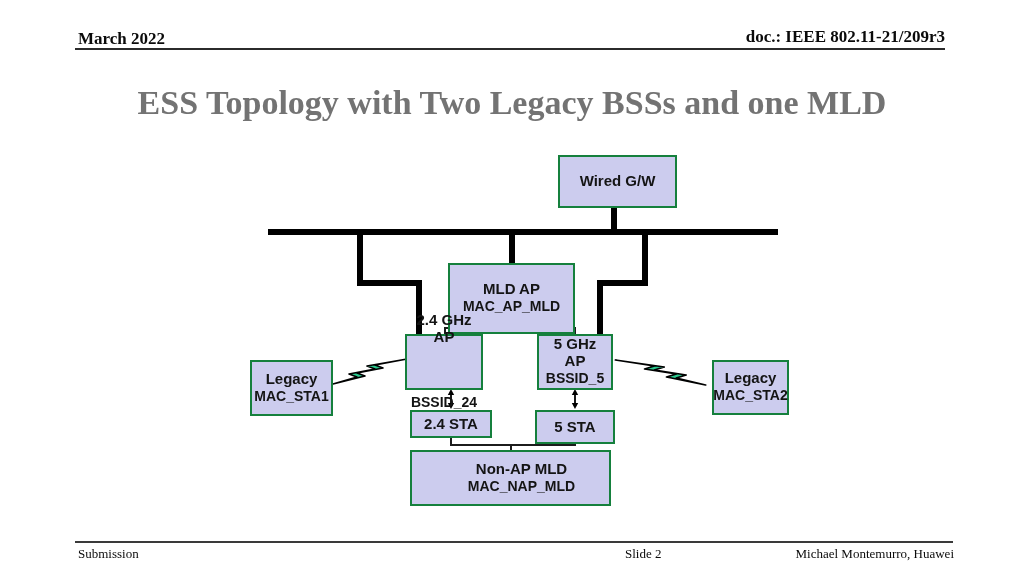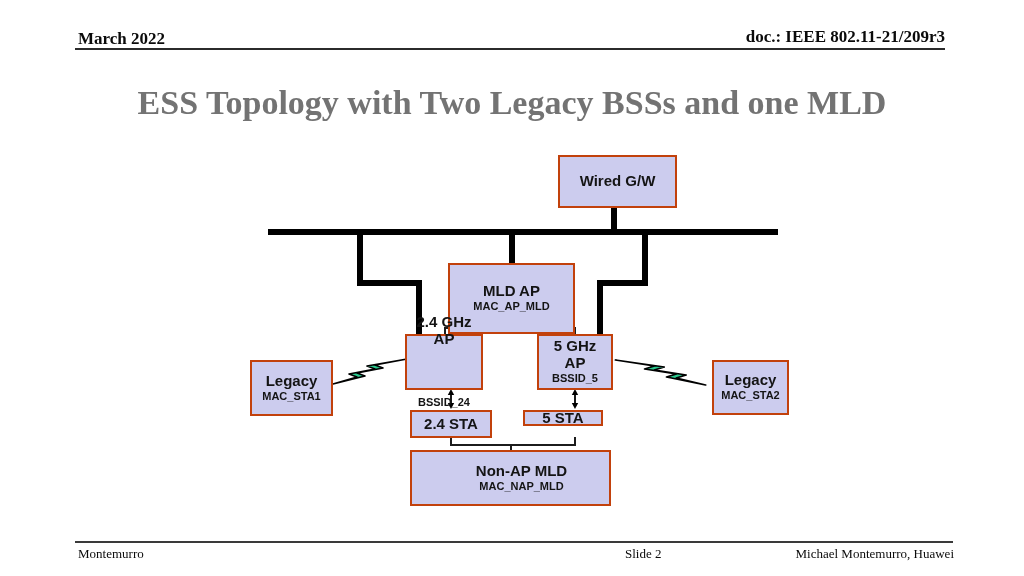--- a/index.html
+++ b/index.html
@@ -10,27 +10,27 @@
     font-family:"Liberation Serif", serif; color:#000;
   }
   .abs { position:absolute; }
   .hdr { font-weight:bold; font-size:17px; color:#0a0a0a; }
   .rule { position:absolute; background:#2b2b2b; }
   .title {
     position:absolute; left:0; right:0; top:84px;
     text-align:center; font-weight:bold; font-size:34px; color:#737373;
   }
   .node {
-    position:absolute; background:#ccccee; border:2px solid #c2410c;
+    position:absolute; background:#ccccee; border:2px solid #15803d;
     display:flex; flex-direction:column; align-items:center; justify-content:center;
     font-family:"Liberation Sans", sans-serif; font-weight:bold; color:#141414;
     text-align:center;
   }
   .node .main { font-size:15px; line-height:1.12; white-space:pre-line; }
-  .node .sub  { font-size:11px; line-height:1.25; white-space:pre-line; }
+  .node .sub  { font-size:14px; line-height:1.25; white-space:pre-line; }
   .thick { position:absolute; background:#000; }
   .thin  { position:absolute; background:#1c1c1c; }
   .note-box {
     position:absolute; left:688px; top:253px; width:145px; height:68px;
     background:#ffffff; border:2px solid #000;
     font-family:"Liberation Serif", serif; font-weight:bold; font-size:12.5px;
     line-height:1.3; padding:3px 6px; white-space:pre-line; color:#0a0a0a;
   }
   .ftr { font-size:13px; color:#0a0a0a; }
 </style>
@@ -111,28 +111,28 @@
 
   <div class="node" style="left:712px; top:360px; width:77px; height:55px;">
     <div class="main">Legacy</div>
     <div class="sub">MAC_STA2</div>
   </div>
 
   <div class="node" style="left:410px; top:410px; width:82px; height:28px;">
     <div class="main">2.4 STA</div>
   </div>
 
-  <div class="node" style="left:523px; top:410px; width:80px; height:16px;">
+  <div class="node" style="left:535px; top:410px; width:80px; height:34px;">
     <div class="main">5 STA</div>
   </div>
 
   <div class="node" style="left:410px; top:450px; width:201px; height:56px;padding-left:22px;">
     <div class="main">Non-AP MLD</div>
     <div class="sub">MAC_NAP_MLD</div>
   </div>
 
 
   <div class="rule" style="left:75px; top:541px; width:878px; height:2px; background:#3a3a3a;"></div>
-  <div class="abs ftr" style="left:78px; top:546px;">Montemurro</div>
+  <div class="abs ftr" style="left:78px; top:546px;">Submission</div>
   <div class="abs ftr" style="left:625px; top:546px;">Slide 2</div>
   <div class="abs ftr" style="right:70px; top:546px;">Michael Montemurro, Huawei</div>
 
 </div>
 
 </body></html>

